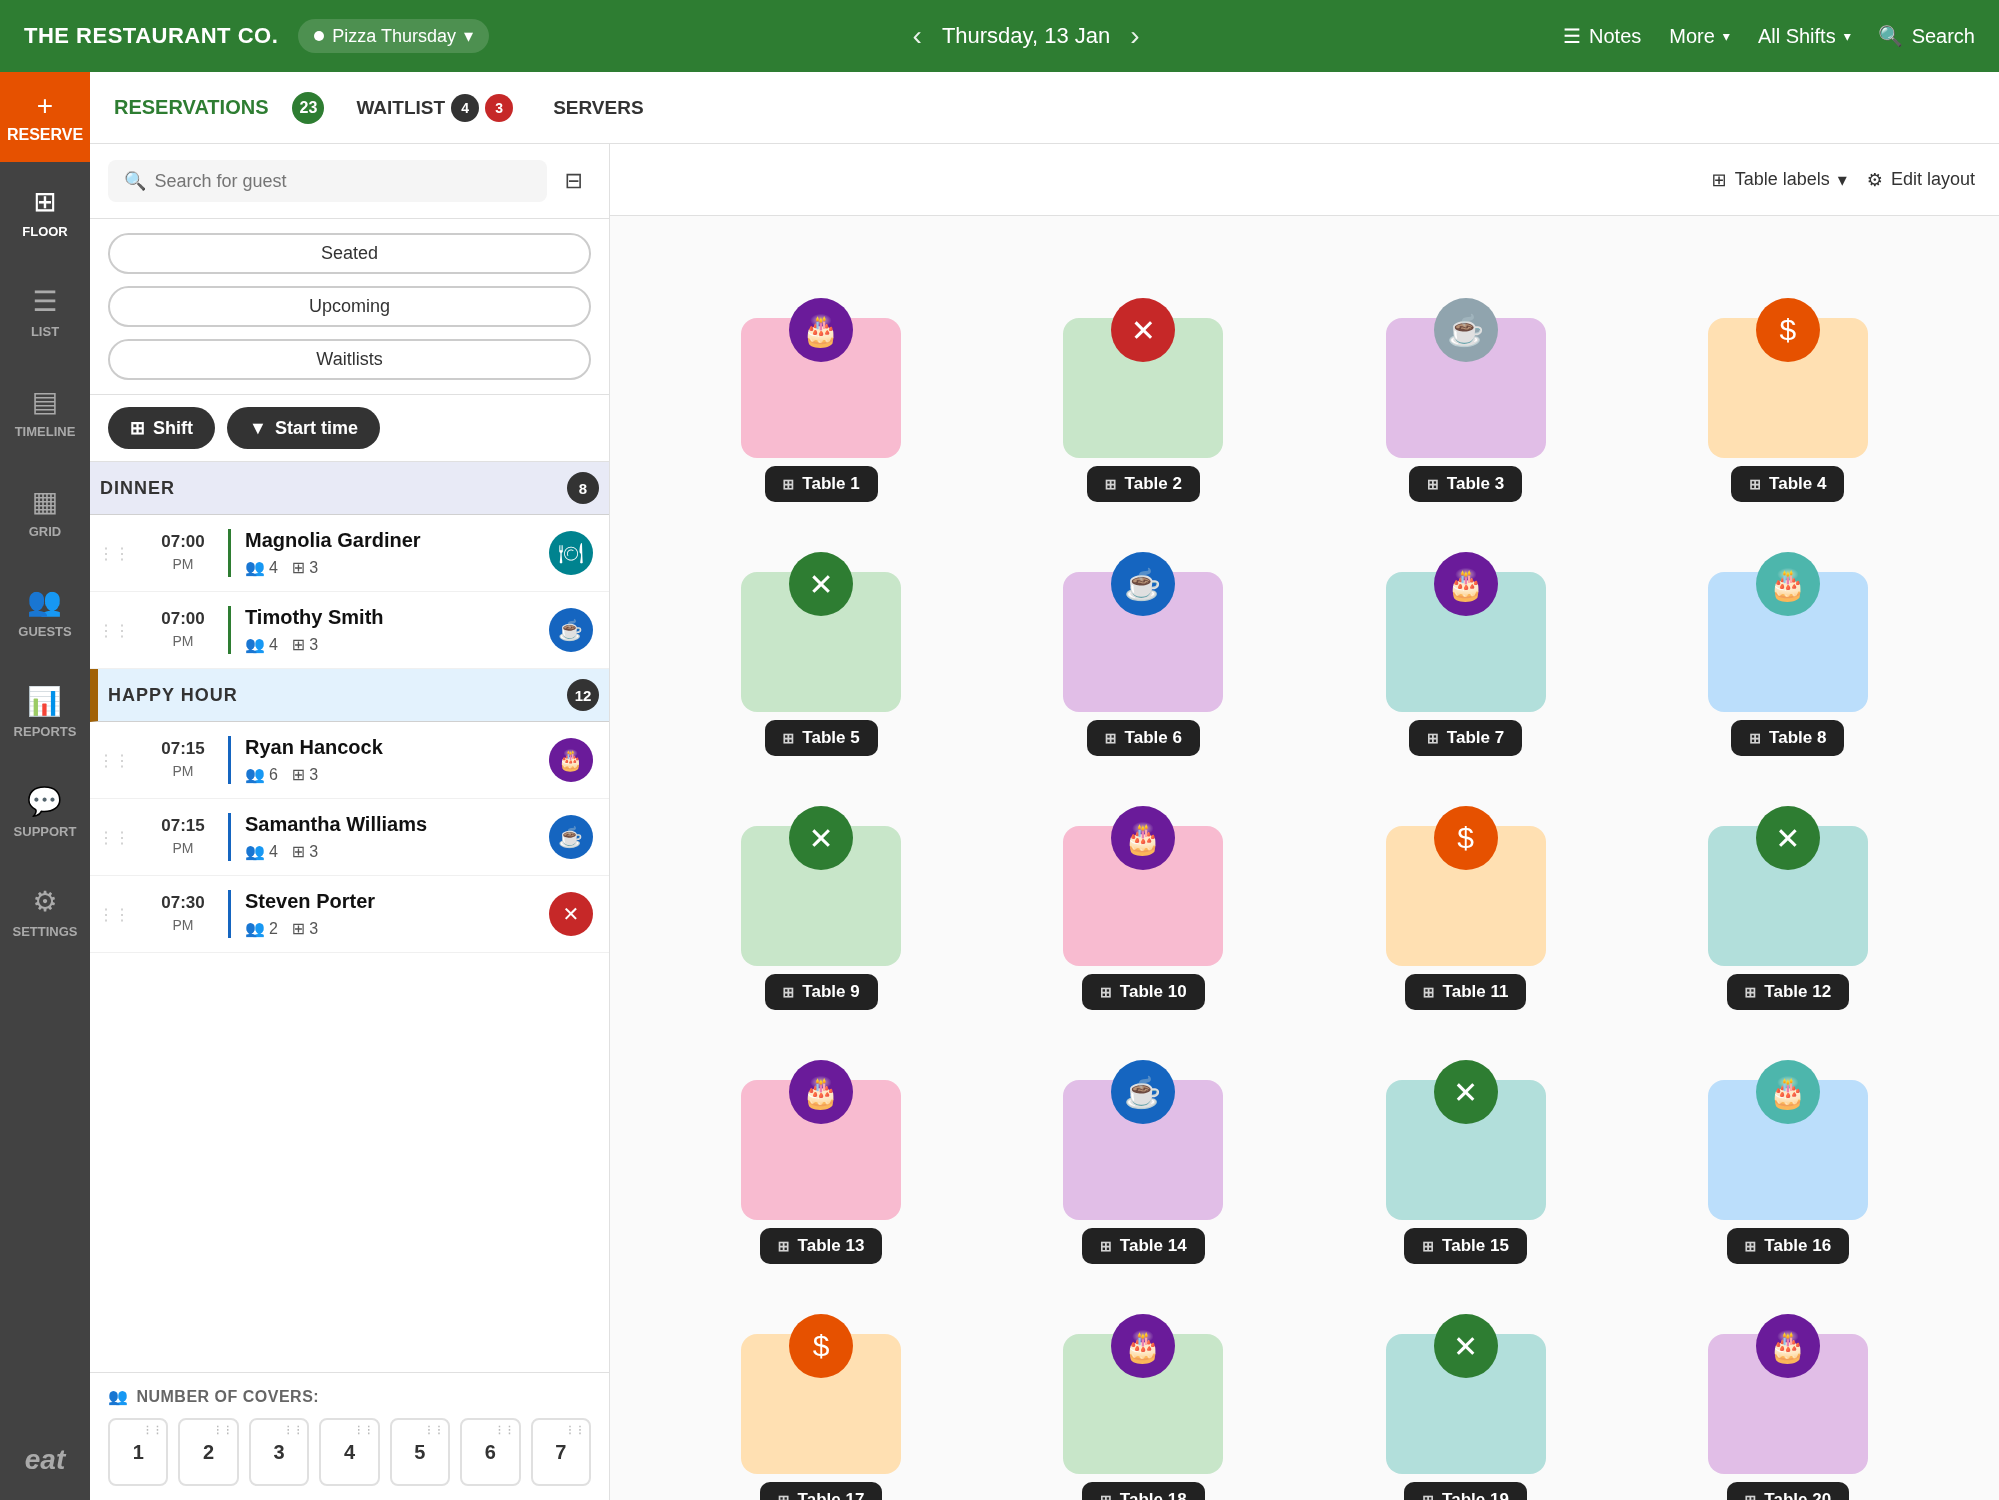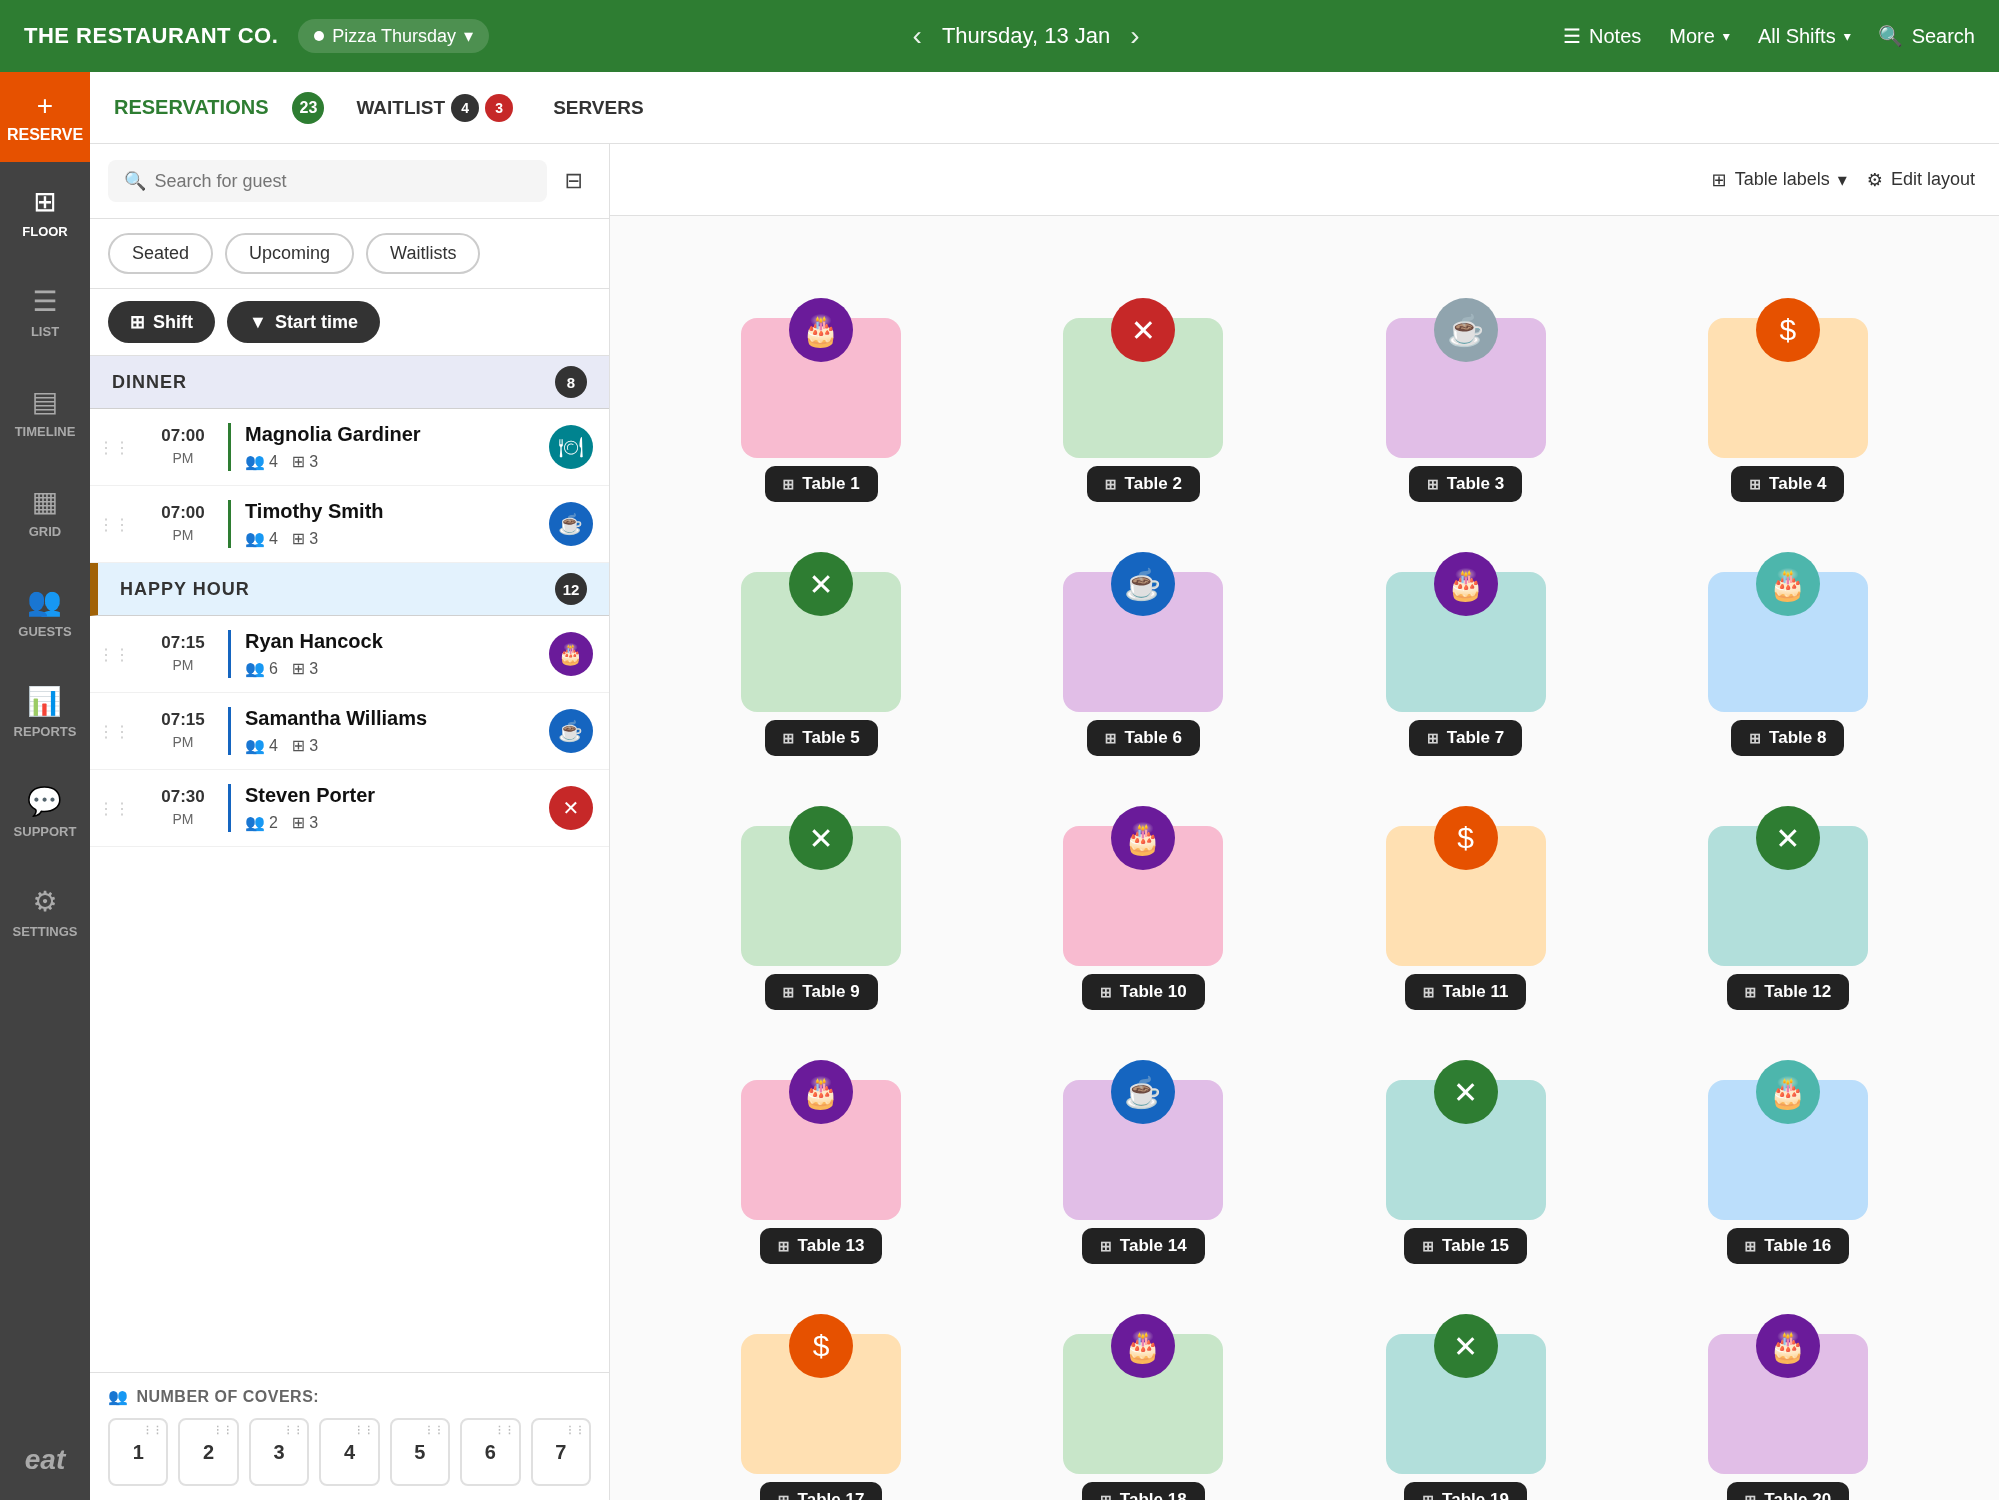--- a/index.html
+++ b/index.html
@@ -90,34 +90,34 @@
       border-bottom: 1px solid #e0e0e0;
       display: flex; align-items: center; gap: 10px;
     }
     .search-input-wrap { flex: 1; display: flex; align-items: center; gap: 8px; background: #f5f5f5; border-radius: 8px; padding: 10px 16px; }
     .search-icon { color: #888; font-size: 18px; }
     .search-input { background: none; border: none; outline: none; font-size: 18px; color: #666; width: 100%; }
     .filter-btn { background: none; border: none; cursor: pointer; padding: 8px; }
     .filter-icon { font-size: 22px; color: #444; }
 
     
-    .filter-chips { display: flex; gap: 12px; padding: 14px 18px; border-bottom: 1px solid #e0e0e0; }
+    .filter-chips { display: flex; gap: 12px; padding: 14px 18px; border-bottom: 1px solid #e0e0e0; flex-direction: column; }
     .chip { border: 2px solid #ccc; border-radius: 24px; padding: 8px 22px; font-size: 18px; cursor: pointer; color: #333; background: white; }
 
     
     .sort-btns { display: flex; gap: 12px; padding: 12px 18px; border-bottom: 1px solid #e0e0e0; }
     .sort-btn-dark { background: #333; color: white; border-radius: 24px; padding: 10px 22px; font-size: 18px; cursor: pointer; display: flex; align-items: center; gap: 8px; border: none; font-weight: 600; }
     .sort-btn-outline { background: #333; color: white; border-radius: 24px; padding: 10px 22px; font-size: 18px; cursor: pointer; display: flex; align-items: center; gap: 8px; border: none; font-weight: 600; }
 
     
     .res-list { flex: 1; overflow-y: auto; }
 
     
     .section-header {
-      background: #e8eaf6; padding: 10px 22px;
+      background: #e8eaf6; padding: 10px 10px;
       display: flex; align-items: center; justify-content: space-between;
       border-bottom: 1px solid #d0d0d0;
       text-align: right;
     }
     .section-title { font-weight: 700; font-size: 18px; color: #333; letter-spacing: 1px; text-transform: uppercase; }
     .section-badge { background: #333; color: white; border-radius: 50%; width: 32px; height: 32px; display: flex; align-items: center; justify-content: center; font-size: 15px; font-weight: 700; }
 
     
     .happy-header { background: #e3f2fd; border-left: 8px solid #a16207; }
 

